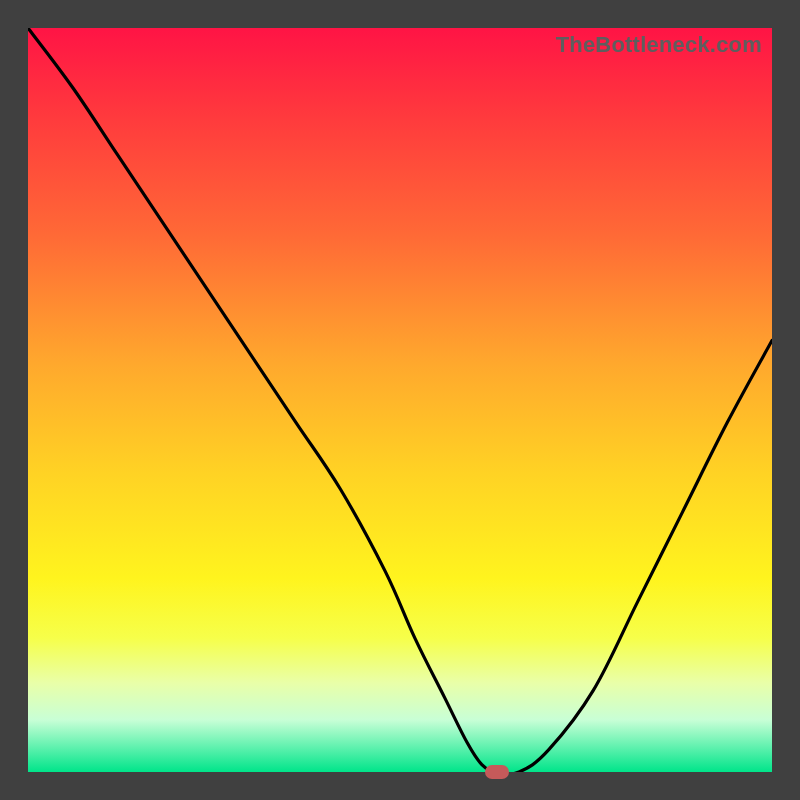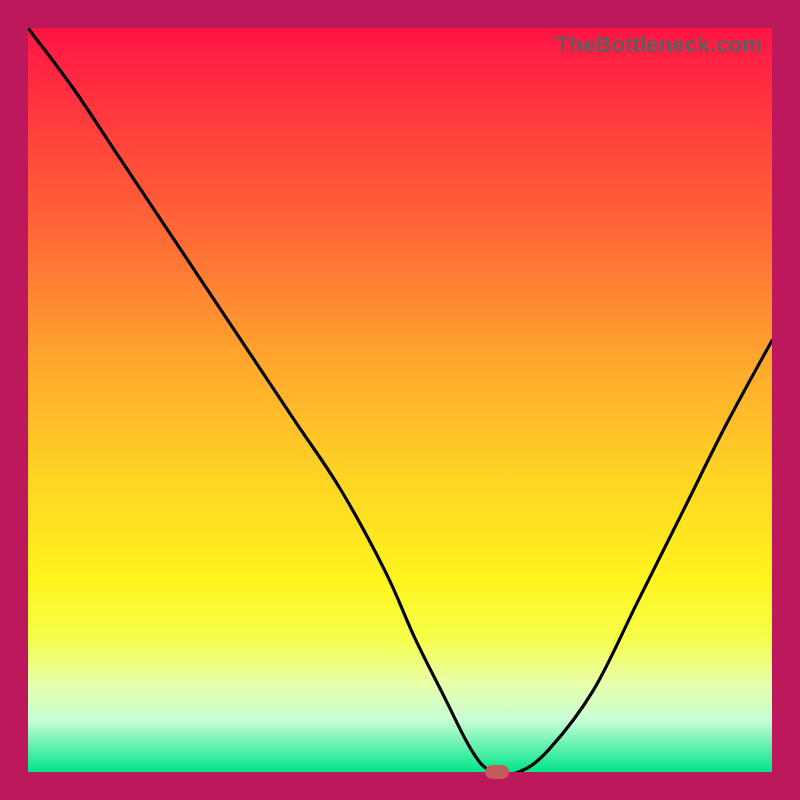--- a/index.html
+++ b/index.html
@@ -1,21 +1,21 @@
 <!DOCTYPE html>
 <html><head>
 <meta charset="utf-8">
 <style>
   * { margin: 0; padding: 0; box-sizing: border-box; }
   html, body { width: 800px; height: 800px; overflow: hidden; background: #000; }
   .stage {
     position: relative;
     width: 800px;
     height: 800px;
-    background: #be185d;
+    background: #404040;
     text-align: center;
   }
   .plot {
     position: absolute;
     left: 28px;
     top: 28px;
     width: 744px;
     height: 744px;
     background: linear-gradient(
       to bottom,

